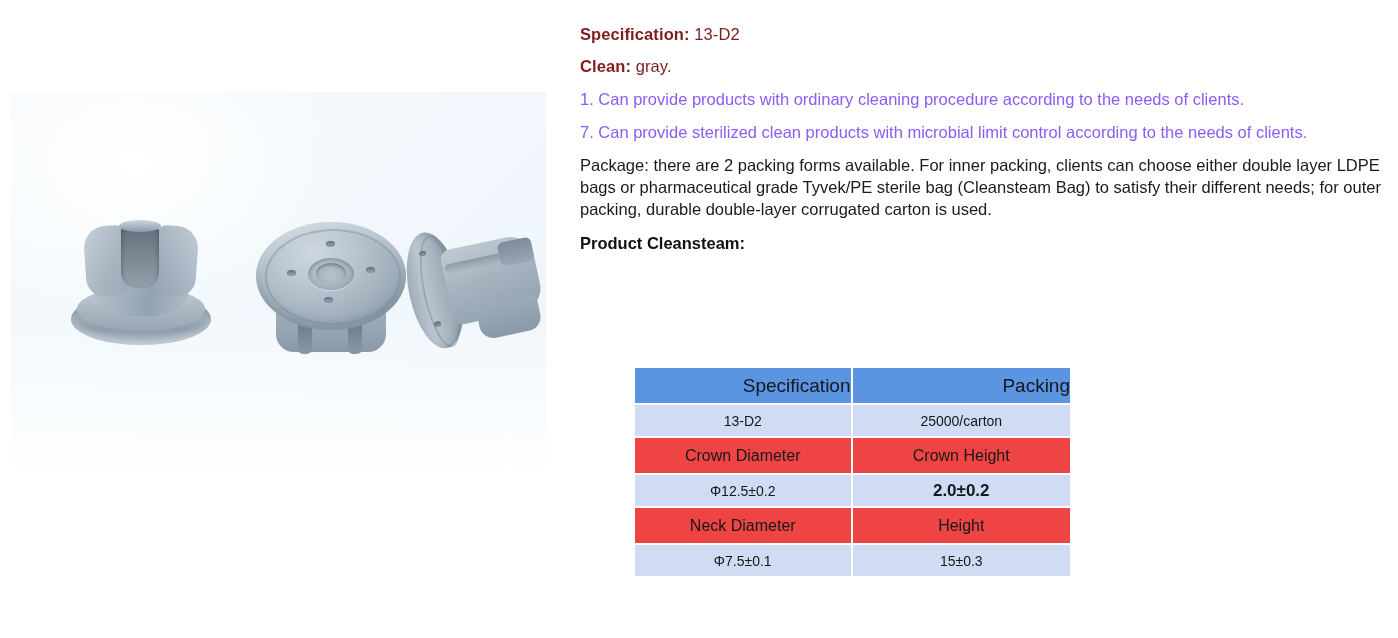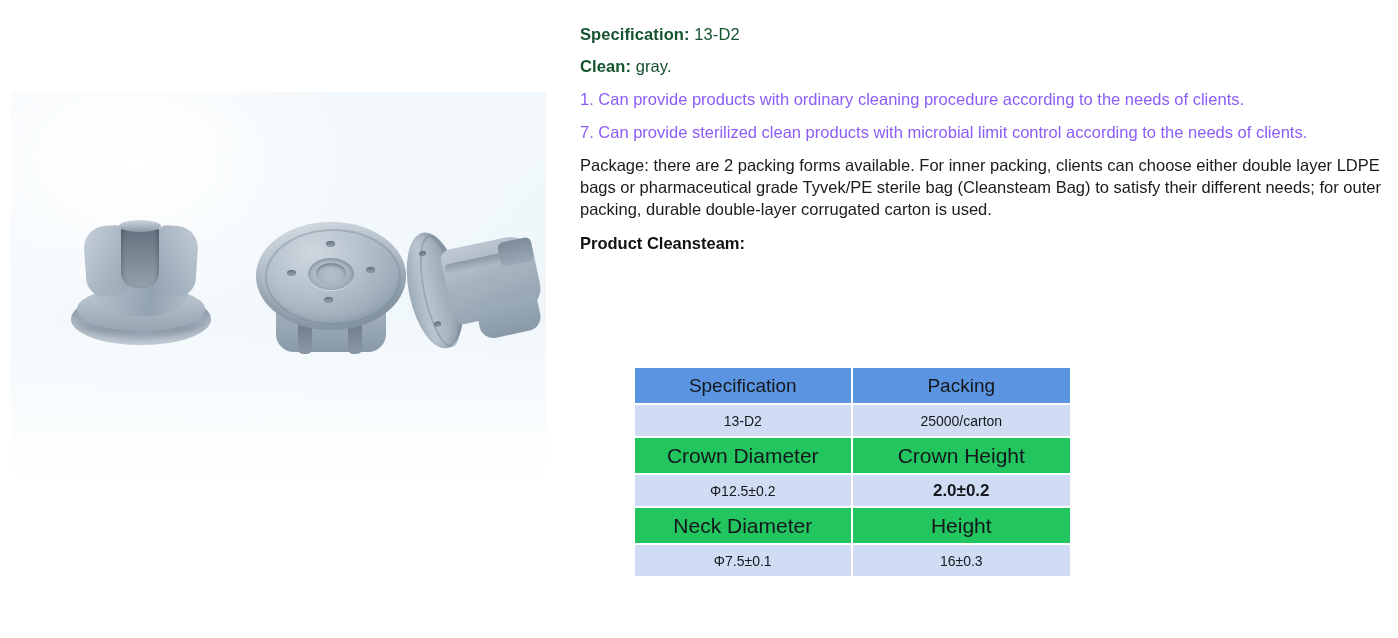--- a/index.html
+++ b/index.html
@@ -132,21 +132,21 @@
     background:linear-gradient(180deg,#9cabb8,#8a99a7);
   }
   .sC .dotc{position:absolute;left:18px;top:26px;width:7px;height:5px;border-radius:50%;
     background:#808f9c;box-shadow:inset 0 1px 2px rgba(50,62,75,.6);}
   .sC .dotc2{position:absolute;left:18px;top:98px;width:7px;height:5px;border-radius:50%;
     background:#808f9c;box-shadow:inset 0 1px 2px rgba(50,62,75,.6);}
 
   
   .text-pane{position:absolute;left:580px;top:24px;width:808px;}
   .line{
-    font-size:16.5px;line-height:1.30;color:#14532d;margin:0 0 11px 0;
+    font-size:16.5px;line-height:1.30;color:#7f1d1d;margin:0 0 11px 0;
     letter-spacing:.1px;
   }
   .line b{font-weight:bold;}
   .para{font-size:16.5px;line-height:1.33;margin:0 0 11px 0;color:#8b5cf6;}
   .pkg{font-size:16.5px;line-height:1.33;margin:0 0 13px 0;color:#1b1b1b;}
   .dims-head{font-size:16.5px;font-weight:bold;margin:0 0 12px 0;color:#111;}
 
   
   .dim-table{
     position:absolute;left:635px;top:368px;width:435px;
@@ -156,22 +156,22 @@
   .dim-table td{
     text-align:center;vertical-align:middle;
     font-family:"Liberation Sans", sans-serif;
     color:#15181c;
     border-right:2px solid #ffffff;
     border-bottom:2px solid #ffffff;
     padding:0;
   }
   .dim-table td:last-child{border-right:none;}
   .dim-table tr:last-child td{border-bottom:none;}
-  .hdr-main td{background:#5b94e0;height:35px;font-size:19px;}
-  .hdr-sub  td{background:#22c55e;height:35px;font-size:21px;}
+  .hdr-main td{background:#5b94e0;height:35px;font-size:19px;text-align:right;}
+  .hdr-sub  td{background:#ef4444;height:35px;font-size:16px;}
   .val td{background:#cfdcf3;height:31px;font-size:14px;}
   .val td.big{font-size:17px;font-weight:bold;}
 </style>
 </head>
 <body>
 
 <div class="page">
 
   <div class="photo-pane">
     <div class="glow"></div>
@@ -248,18 +248,18 @@
       <tr class="val">
         <td>Φ12.5±0.2</td>
         <td class="big">2.0±0.2</td>
       </tr>
       <tr class="hdr-sub">
         <td>Neck Diameter</td>
         <td>Height</td>
       </tr>
       <tr class="val">
         <td>Φ7.5±0.1</td>
-        <td>16±0.3</td>
+        <td>15±0.3</td>
       </tr>
     </tbody>
   </table>
 
 </div>
 
 </body></html>

